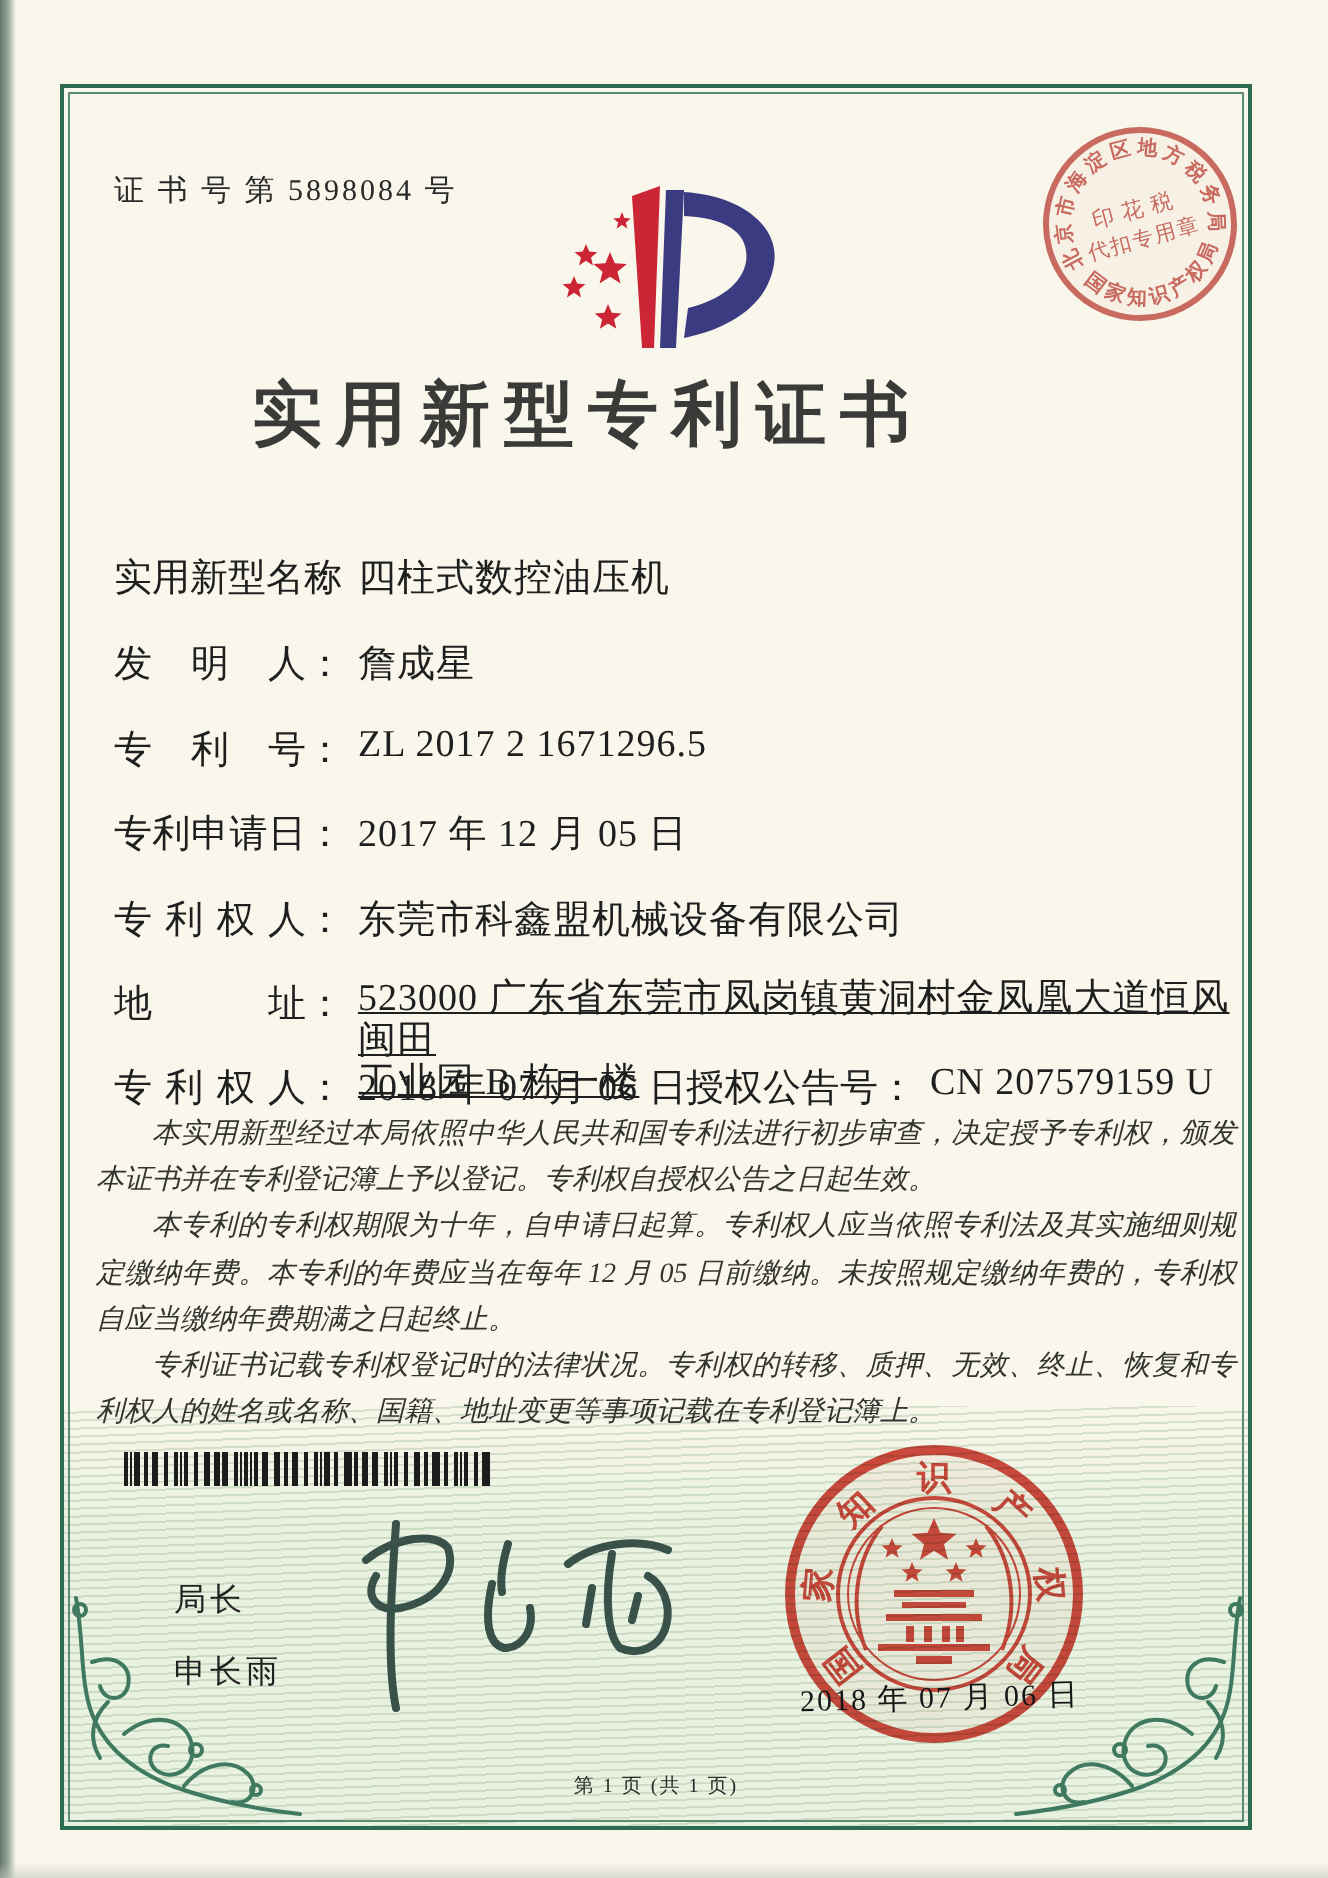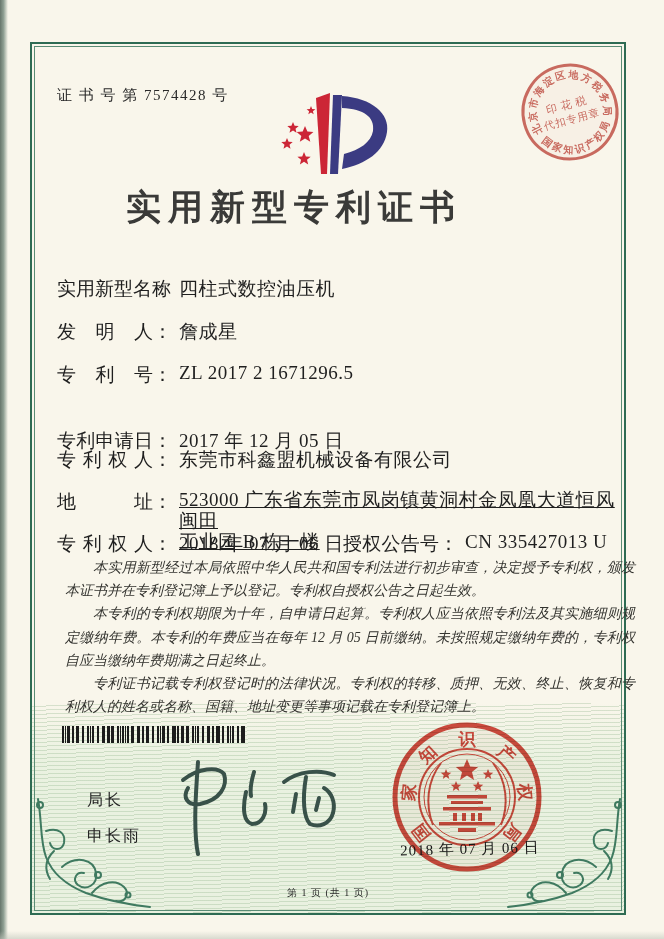--- a/index.html
+++ b/index.html
@@ -30,21 +30,21 @@
   .logo{position:absolute;left:272px;top:86px;width:126px;height:102px;}
   .title{position:absolute;left:30px;top:184px;width:528px;text-align:center;
     font-size:35px;font-weight:600;letter-spacing:7px;color:#3a3a38;}
   .frow{position:absolute;left:57px;font-size:19px;color:#1f1f1f;white-space:nowrap;}
   .flabel{display:inline-block;width:96px;text-align:justify;text-align-last:justify;vertical-align:top;}
   .fcolon{display:inline-block;vertical-align:top;}
   .fvalue{display:inline-block;margin-left:7px;vertical-align:top;letter-spacing:.5px;}
   .fvalue.wrap{white-space:pre-line;width:452px;line-height:21px;text-decoration:underline;}
   .frow.second{left:343px;}
   .paras{position:absolute;left:48px;top:556px;width:570px;font-size:14px;line-height:23.2px;
-    color:#33332f;text-align:justify;font-style:italic;margin-left:17px;}
+    color:#33332f;text-align:justify;font-style:italic;}
   .paras p{margin:0;text-indent:2em;}
   .barcode{position:absolute;left:62px;top:726px;width:184px;height:17px;z-index:3;
     background:
       repeating-linear-gradient(90deg,#1c1c1c 0 2px,rgba(0,0,0,0) 2px 5px),
       repeating-linear-gradient(90deg,#1c1c1c 0 1px,rgba(0,0,0,0) 1px 7px),
       repeating-linear-gradient(90deg,rgba(0,0,0,0) 0 3px,#1c1c1c 3px 4px,rgba(0,0,0,0) 4px 11px);}
   .signer-title{position:absolute;left:87px;top:790px;font-size:16px;letter-spacing:2px;color:#222;z-index:3;text-align:center;}
   .signer-name{position:absolute;left:87px;top:826px;font-size:16px;letter-spacing:2px;color:#222;z-index:3;}
   .signature{position:absolute;left:138px;top:758px;z-index:3;}
   .seal{position:absolute;left:381px;top:711px;z-index:4;mix-blend-mode:multiply;}
@@ -82,21 +82,21 @@
     <path d="M30,70 C44,58 62,62 64,76 C66,88 54,94 46,88 C40,83 44,74 52,76"></path>
     <path d="M14,34 C26,30 34,36 32,46 C30,54 20,54 18,46"></path>
     <path d="M60,96 C70,84 84,82 92,90 C98,96 94,106 84,104"></path>
     <path d="M22,54 C14,62 12,72 18,82"></path>
     <circle cx="8" cy="8" r="3"></circle>
       <circle cx="66" cy="78" r="3"></circle>
       <circle cx="96" cy="98" r="2.5"></circle>
   </g>
 </svg>
 
-<div class="cert-no">证 书 号 第 7574428 号</div>
+<div class="cert-no">证 书 号 第 5898084 号</div>
 
 <svg class="logo" viewBox="0 0 126 102">
   <path d="M44,12 L58,7 L55,88 L49,88 Z" fill="#cc2636"></path>
   <path d="M61,9 L70,9 L66,88 L58,88 Z" fill="#3b3b82"></path>
   <path d="M70,10 C100,12 118,28 115,46 C112,66 94,78 70,83 L72,68 C88,64 99,56 101,45 C103,31 92,23 70,22 Z" fill="#3b3b82"></path>
   <g fill="#cc2636">
     <path d="M39,20 l1.2,3 3.2,.2 -2.5,2 .8,3.1 -2.7,-1.8 -2.7,1.8 .8,-3.1 -2.5,-2 3.2,-.2 Z"></path>
     <path d="M21,36 l1.6,3.8 4.1,.3 -3.2,2.6 1,4 -3.5,-2.3 -3.5,2.3 1,-4 -3.2,-2.6 4.1,-.3 Z"></path>
     <path d="M33,40 l2.4,5.6 6,.4 -4.7,3.9 1.6,5.9 -5.3,-3.4 -5.2,3.4 1.5,-5.9 -4.6,-3.9 6,-.4 Z"></path>
     <path d="M15,52 l1.6,3.8 4.1,.3 -3.2,2.6 1,4 -3.5,-2.3 -3.5,2.3 1,-4 -3.2,-2.6 4.1,-.3 Z"></path>
@@ -108,35 +108,35 @@
 
 <div class="frow" style="top:276px;">
   <span class="flabel">实用新型名称</span><span class="fcolon">：</span><span class="fvalue">四柱式数控油压机</span>
 </div>
 <div class="frow" style="top:319px;">
   <span class="flabel">发明人</span><span class="fcolon">：</span><span class="fvalue">詹成星</span>
 </div>
 <div class="frow" style="top:362px;">
   <span class="flabel">专利号</span><span class="fcolon">：</span><span class="fvalue">ZL 2017 2 1671296.5</span>
 </div>
-<div class="frow" style="top:404px;margin-top:24px;">
+<div class="frow" style="top:404px;">
   <span class="flabel">专利申请日</span><span class="fcolon">：</span><span class="fvalue">2017 年 12 月 05 日</span>
 </div>
 <div class="frow" style="top:447px;">
   <span class="flabel">专利权人</span><span class="fcolon">：</span><span class="fvalue">东莞市科鑫盟机械设备有限公司</span>
 </div>
 <div class="frow" style="top:489px;">
   <span class="flabel">地址</span><span class="fcolon">：</span><span class="fvalue wrap">523000 广东省东莞市凤岗镇黄洞村金凤凰大道恒风闽田
 工业园 B 栋一楼</span>
 </div>
 <div class="frow" style="top:531px;">
   <span class="flabel">专利权人</span><span class="fcolon">：</span><span class="fvalue">2018 年 07 月 06 日</span>
 </div>
 <div class="frow second" style="top:531px;">
-  <span class="flabel">授权公告号</span><span class="fcolon">：</span><span class="fvalue">CN 335427013 U</span>
+  <span class="flabel">授权公告号</span><span class="fcolon">：</span><span class="fvalue">CN 207579159 U</span>
 </div>
 
 <div class="paras">
   <p>本实用新型经过本局依照中华人民共和国专利法进行初步审查，决定授予专利权，颁发本证书并在专利登记簿上予以登记。专利权自授权公告之日起生效。</p>
   <p>本专利的专利权期限为十年，自申请日起算。专利权人应当依照专利法及其实施细则规定缴纳年费。本专利的年费应当在每年 12 月 05 日前缴纳。未按照规定缴纳年费的，专利权自应当缴纳年费期满之日起终止。</p>
   <p>专利证书记载专利权登记时的法律状况。专利权的转移、质押、无效、终止、恢复和专利权人的姓名或名称、国籍、地址变更等事项记载在专利登记簿上。</p>
 </div>
 
 <div class="barcode"></div>
 

